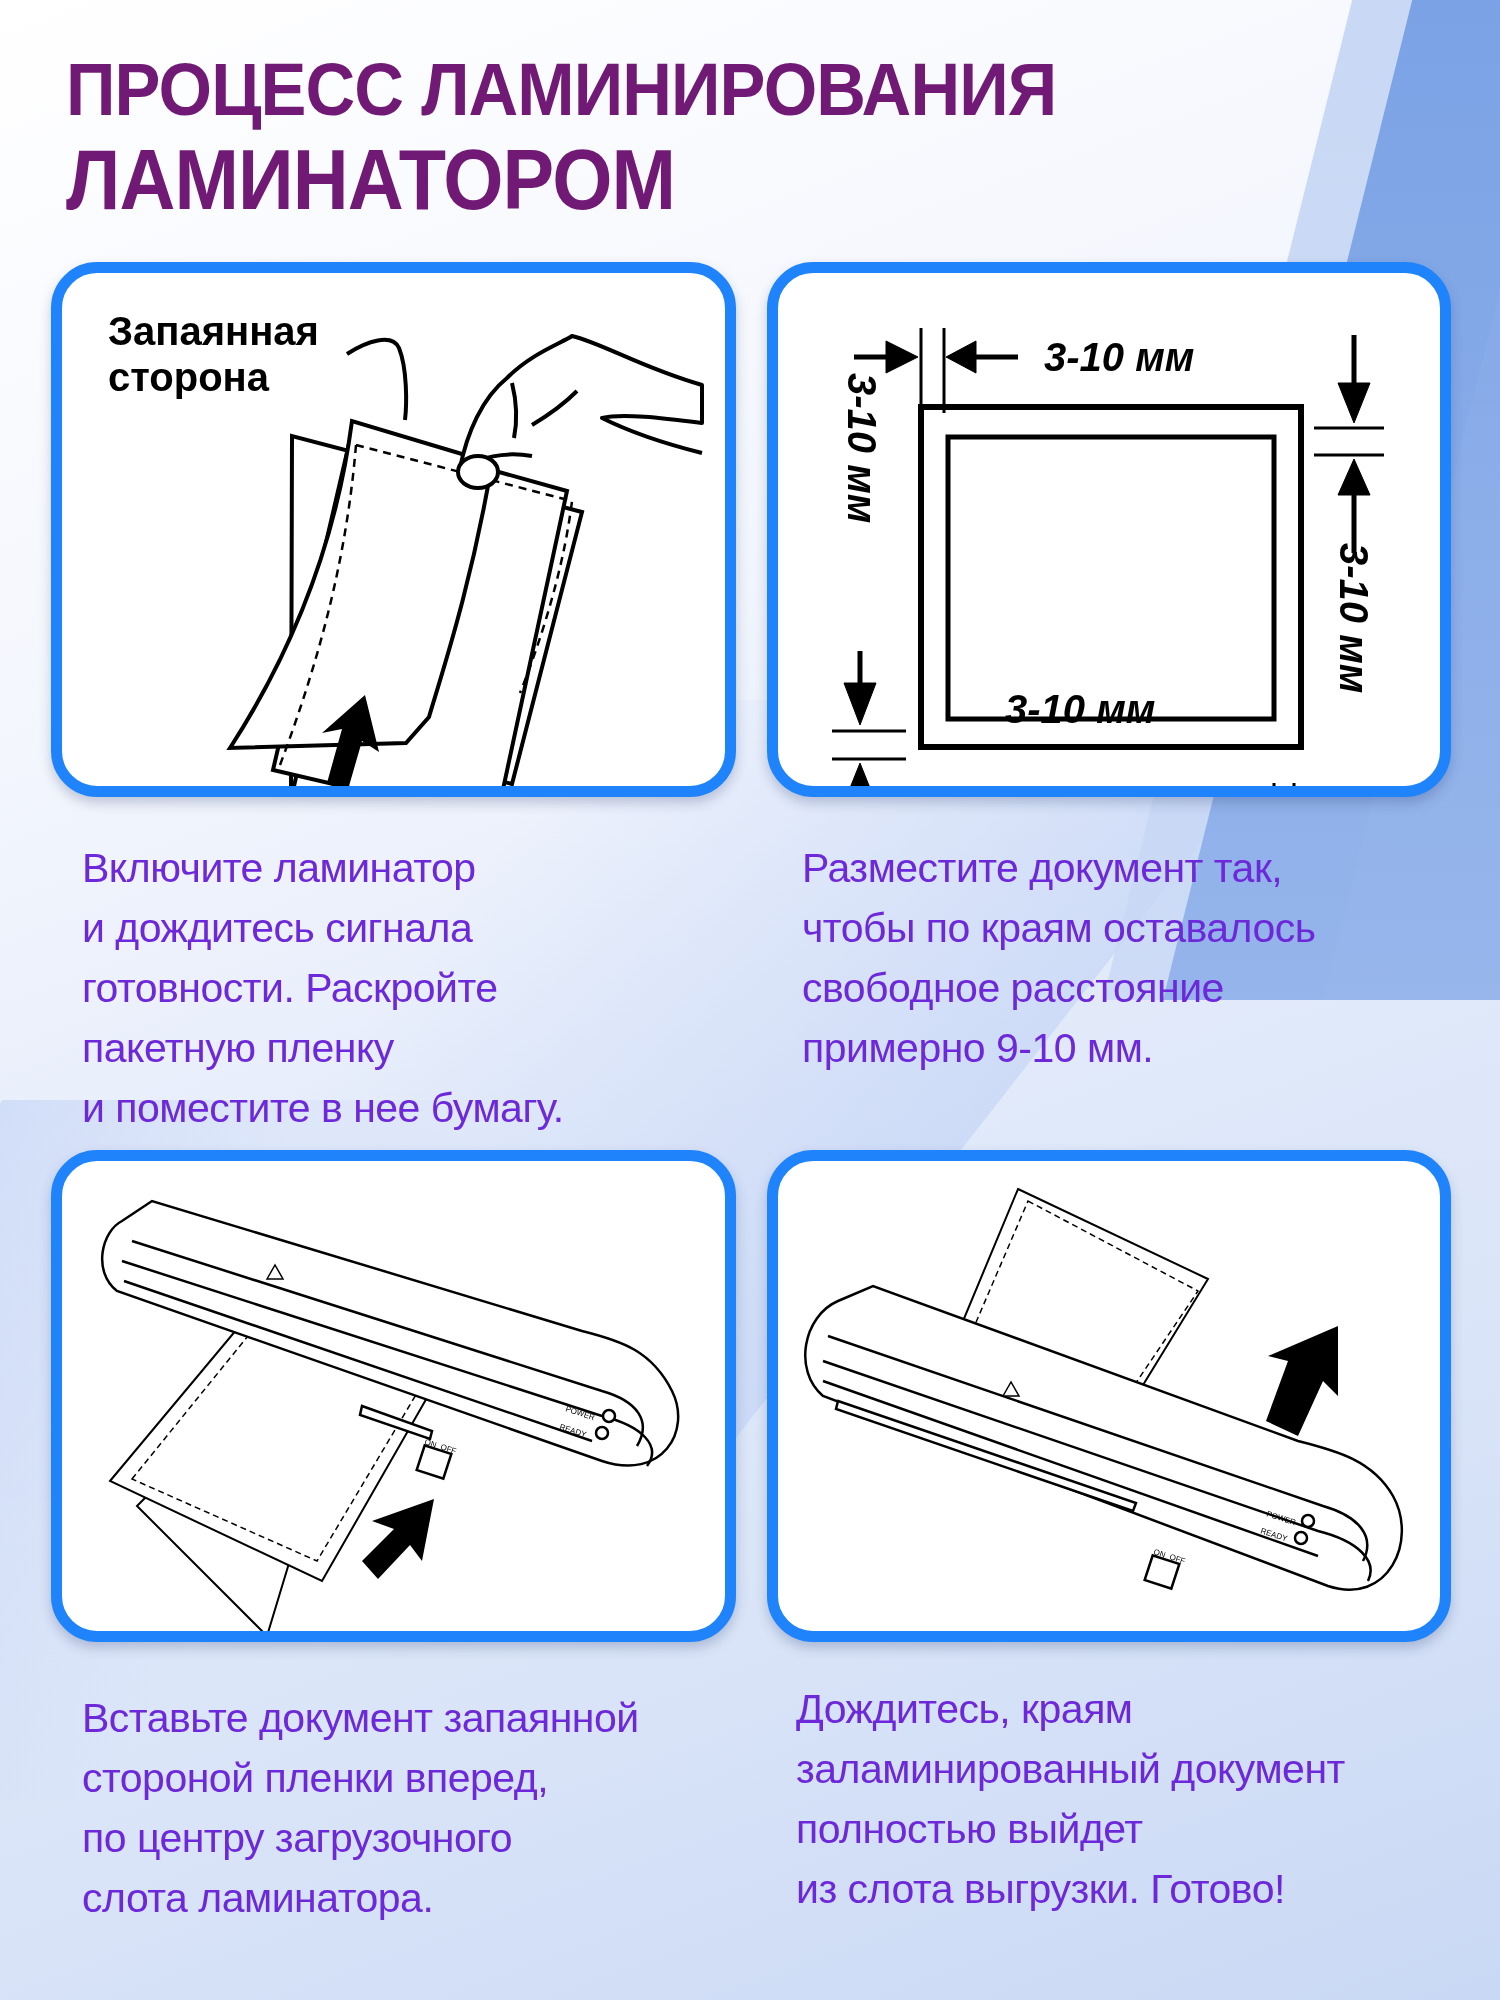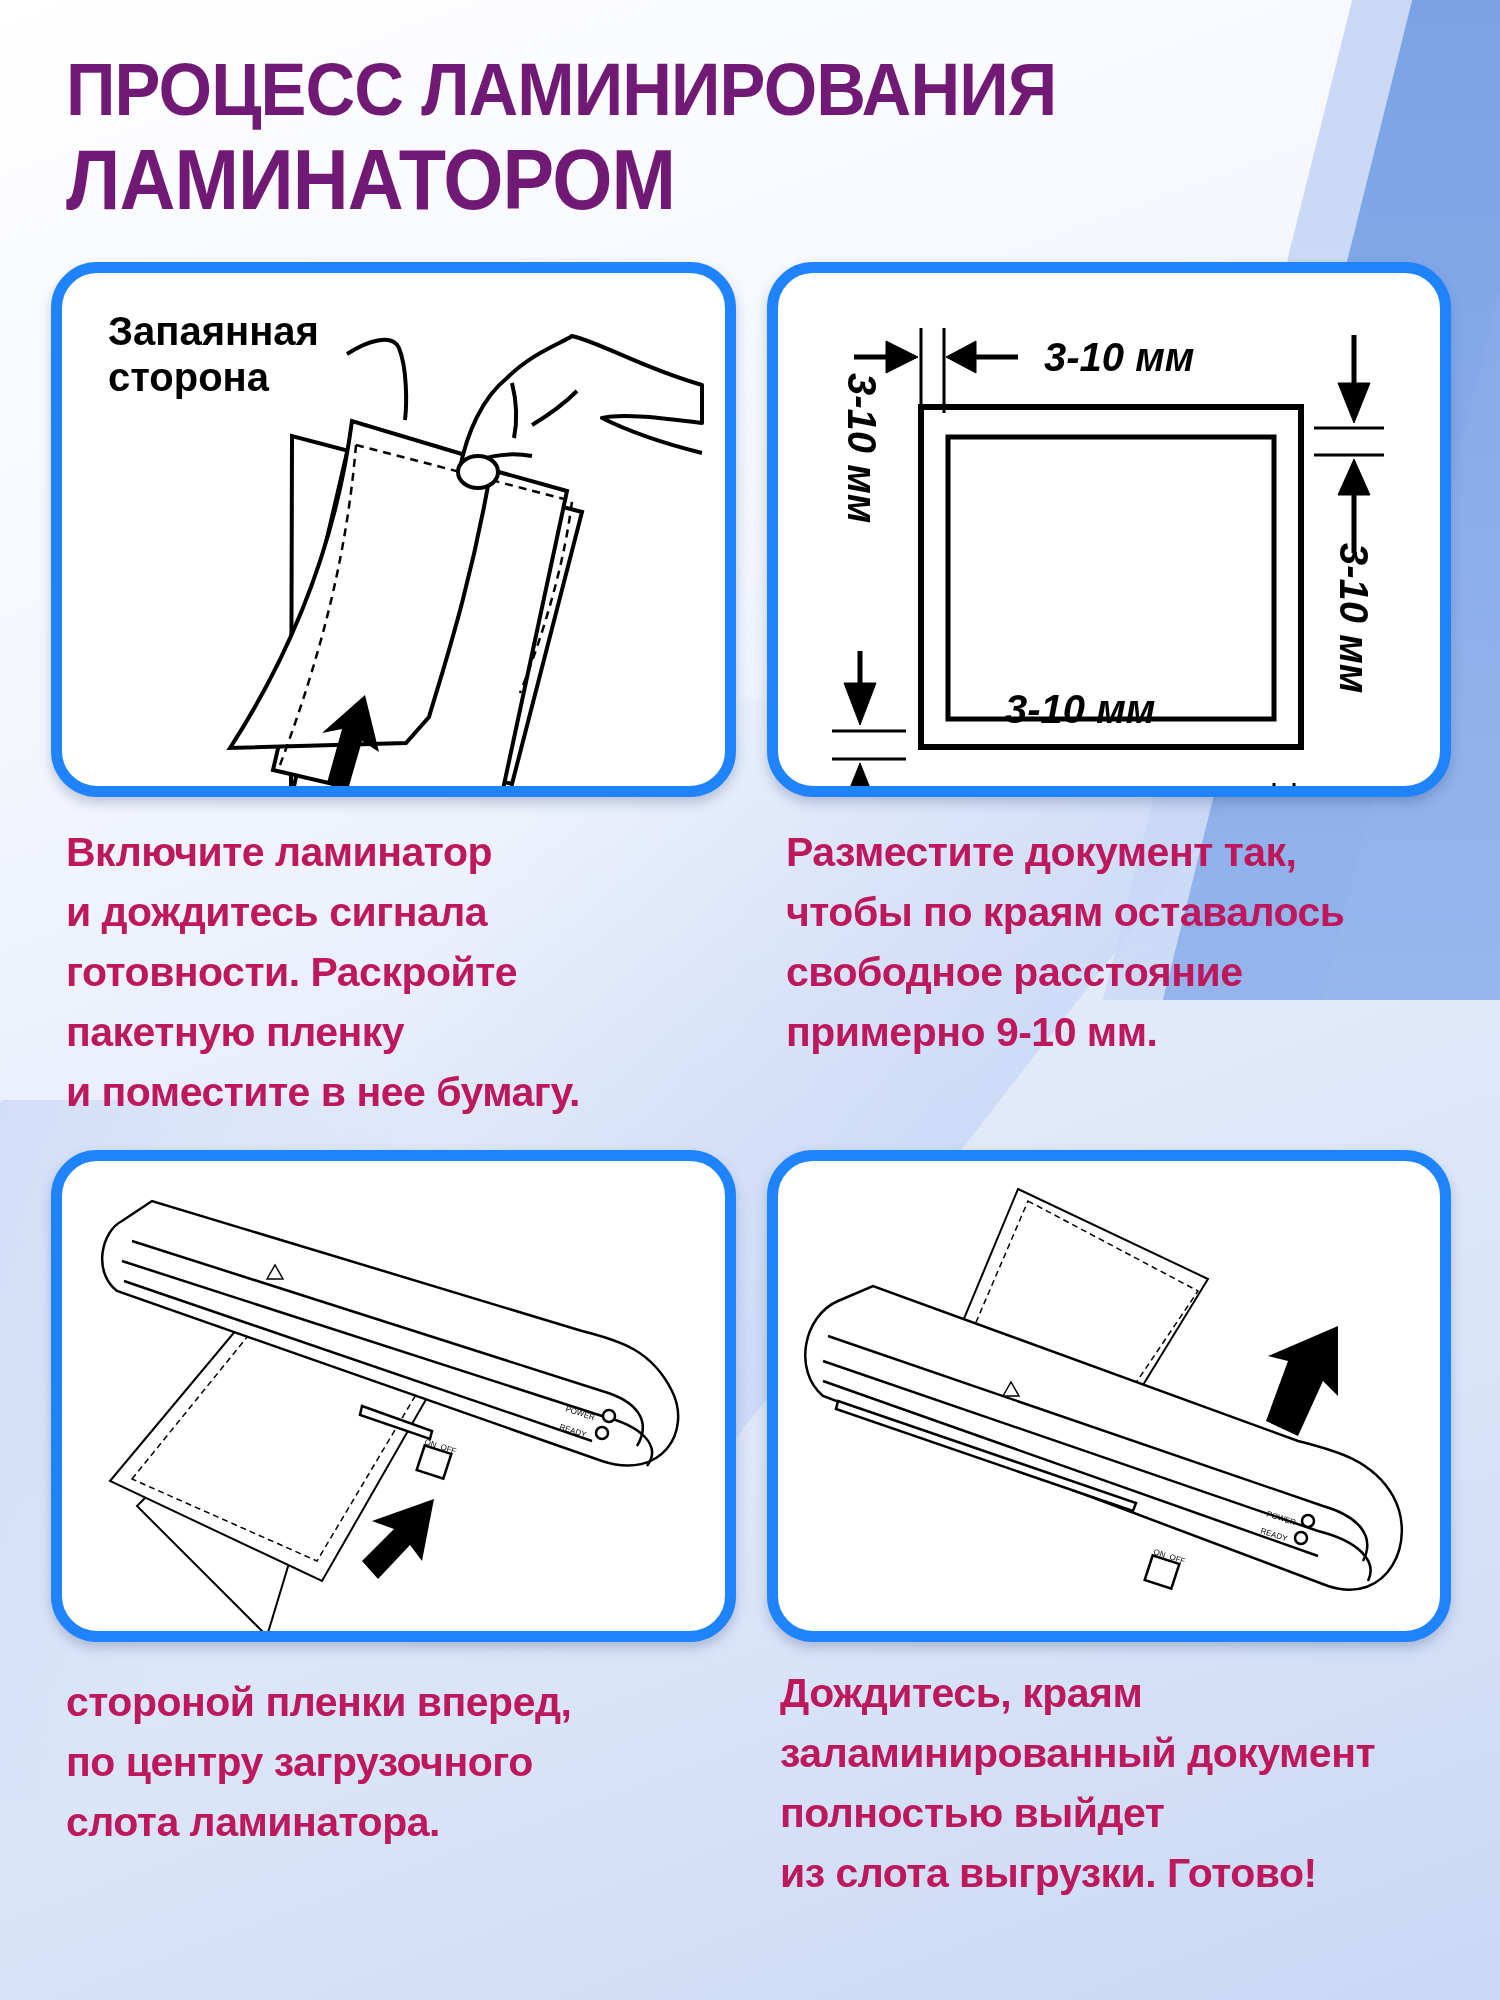--- a/index.html
+++ b/index.html
@@ -28,22 +28,22 @@
     box-shadow: 0 6px 12px rgba(40, 60, 110, 0.25);
     overflow: hidden;
   }
   .p1 { left: 51px; top: 262px; width: 685px; height: 535px; text-decoration: underline; }
   .p2 { left: 767px; top: 262px; width: 684px; height: 535px; font-style: italic; }
   .p3 { left: 51px; top: 1150px; width: 685px; height: 492px; }
   .p4 { left: 767px; top: 1150px; width: 684px; height: 492px; }
   .panel svg { position: absolute; left: 0; top: 0; }
 
   .step-text {
-    position: absolute; margin: 0; font-size: 41px; line-height: 60px;
-    font-weight: 700; color: #be185d; letter-spacing: -0.5px;
+    position: absolute; margin: 16px; font-size: 41px; line-height: 60px;
+    font-weight: 400; color: #6d28d9; letter-spacing: -0.5px;
   }
   .step-text span { display: block; white-space: nowrap; }
   .t1 { left: 66px; top: 822px; }
   .t2 { left: 786px; top: 822px; }
   .t3 { left: 66px; top: 1672px; }
   .t4 { left: 780px; top: 1663px; }
 
   .label-seal { font-size: 40px; font-weight: 700; fill: #000; font-family: "Liberation Sans", sans-serif; }
   .dim { font-size: 40px; font-weight: 700; fill: #000; font-family: "Liberation Sans", sans-serif; }
   .tiny { font-size: 8px; fill: #000; font-family: "Liberation Sans", sans-serif; }
@@ -185,20 +185,21 @@
   <span>пакетную пленку</span>
   <span>и поместите в нее бумагу.</span>
 </p>
 <p class="step-text t2">
   <span>Разместите документ так,</span>
   <span>чтобы по краям оставалось</span>
   <span>свободное расстояние</span>
   <span>примерно 9-10 мм.</span>
 </p>
 <p class="step-text t3">
+  <span>Вставьте документ запаянной</span>
   <span>стороной пленки вперед,</span>
   <span>по центру загрузочного</span>
   <span>слота ламинатора.</span>
 </p>
 <p class="step-text t4">
   <span>Дождитесь, краям</span>
   <span>заламинированный документ</span>
   <span>полностью выйдет</span>
   <span>из слота выгрузки. Готово!</span>
 </p>

